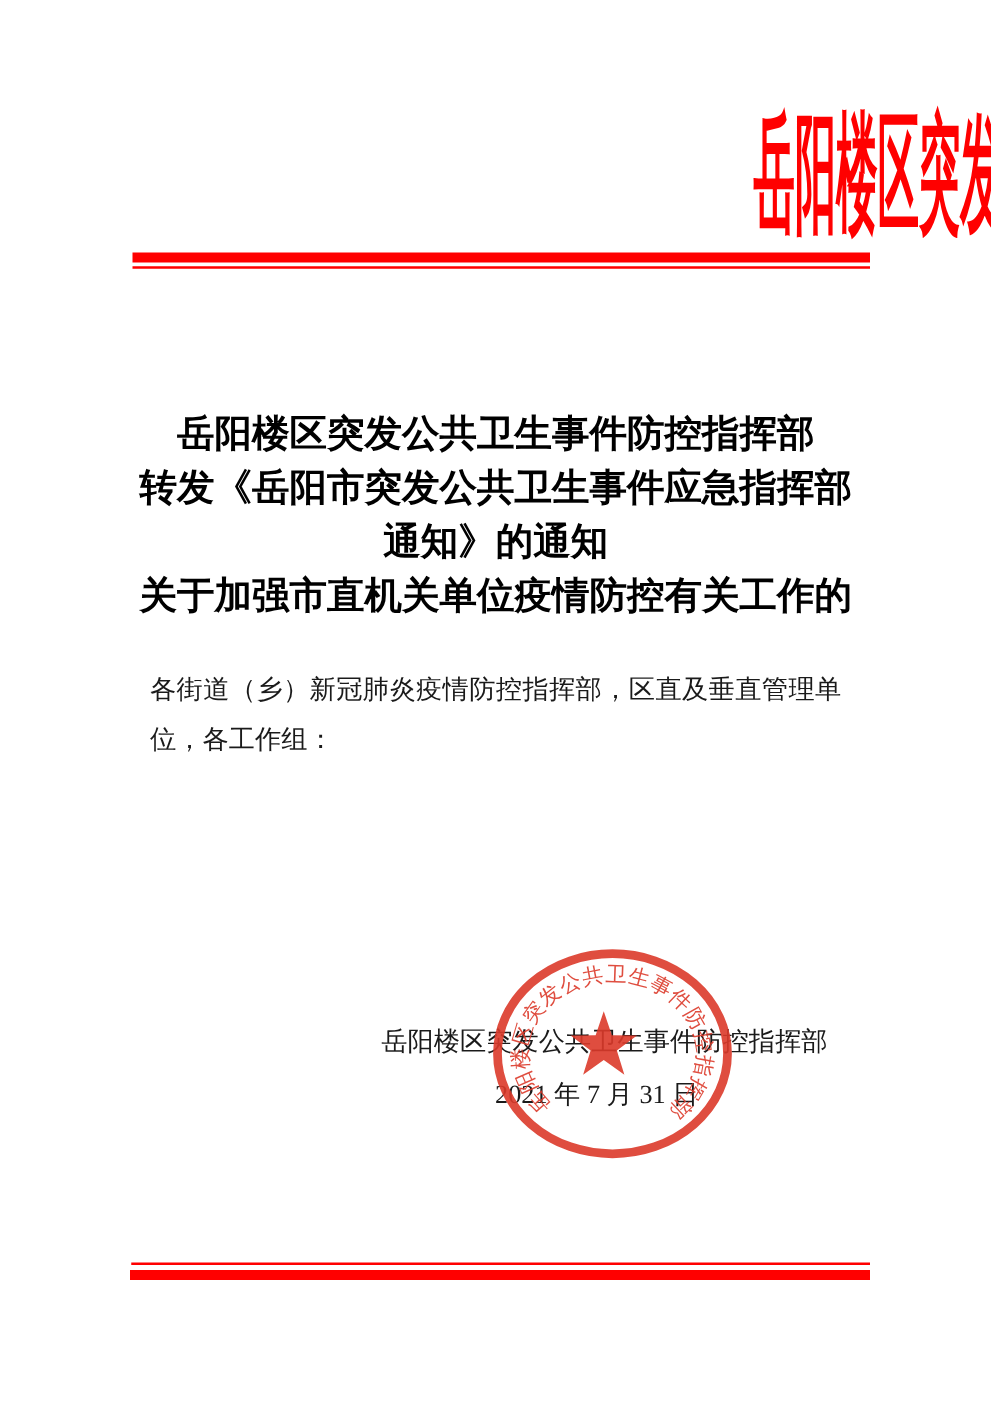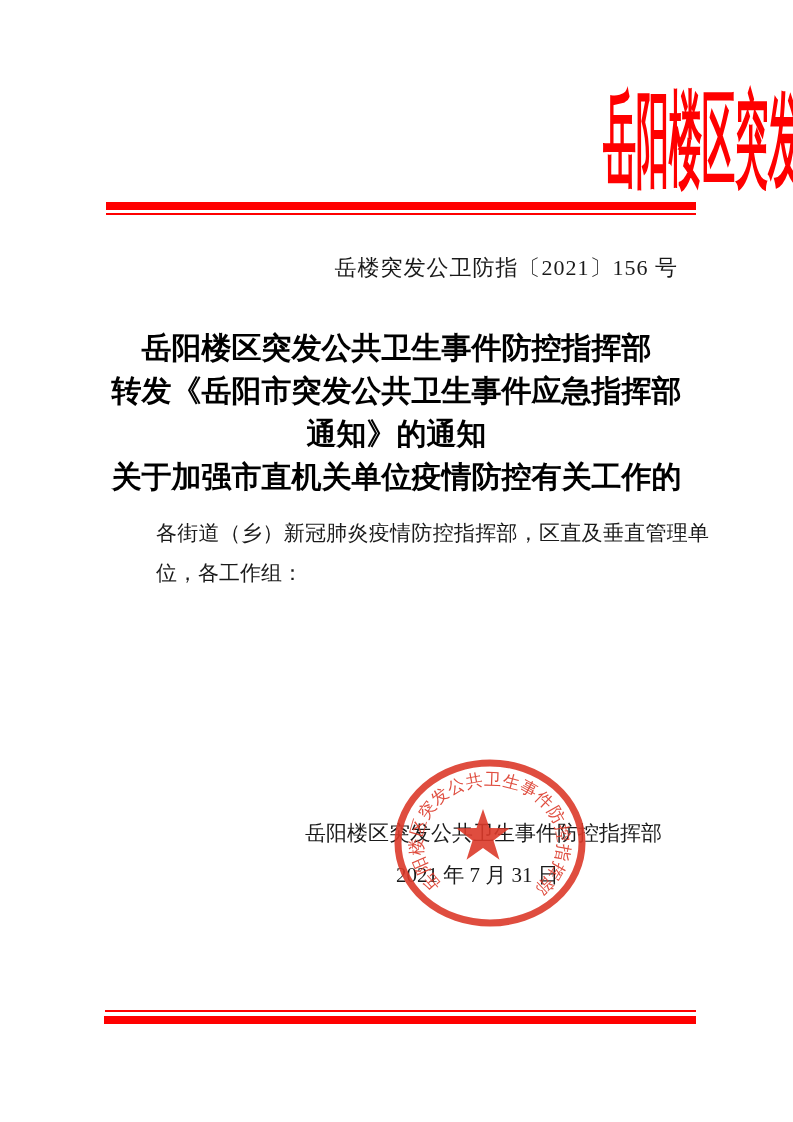--- a/index.html
+++ b/index.html
@@ -49,28 +49,27 @@
     left: 60px;
     right: 60px;
     text-align: center;
     font-size: 30px;
     font-weight: bold;
     line-height: 43px;
     color: #000000;
   }
   .body-text {
     position: absolute;
-    top: 513px;
+    top: 531px;
     left: 120px;
     width: 553px;
     font-size: 21px;
     line-height: 40px;
     text-align: justify;
     color: #1a1a1a;
-    margin-left: 36px;
   }
   .body-text p { margin: 0; }
   .sig-org {
     position: absolute;
     top: 819px;
     left: 305px;
     font-size: 21px;
     white-space: nowrap;
     color: #1a1a1a;
   }
@@ -96,21 +95,20 @@
 
 <div class="page">
 
   <div class="red-header">
     <span class="stretch">岳阳楼区突发公共卫生事件防控指挥部</span>
   </div>
 
   <div class="rule top-thick"></div>
   <div class="rule top-thin"></div>
 
-  <div class="doc-number">岳楼突发公卫防指〔2021〕156 号</div>
 
   <div class="doc-title">
     <div>岳阳楼区突发公共卫生事件防控指挥部</div>
     <div>转发《岳阳市突发公共卫生事件应急指挥部</div>
     <div>通知》的通知</div>
     <div>关于加强市直机关单位疫情防控有关工作的</div>
   </div>
 
   <div class="body-text">
     <p>各街道（乡）新冠肺炎疫情防控指挥部，区直及垂直管理单位，各工作组：</p>

